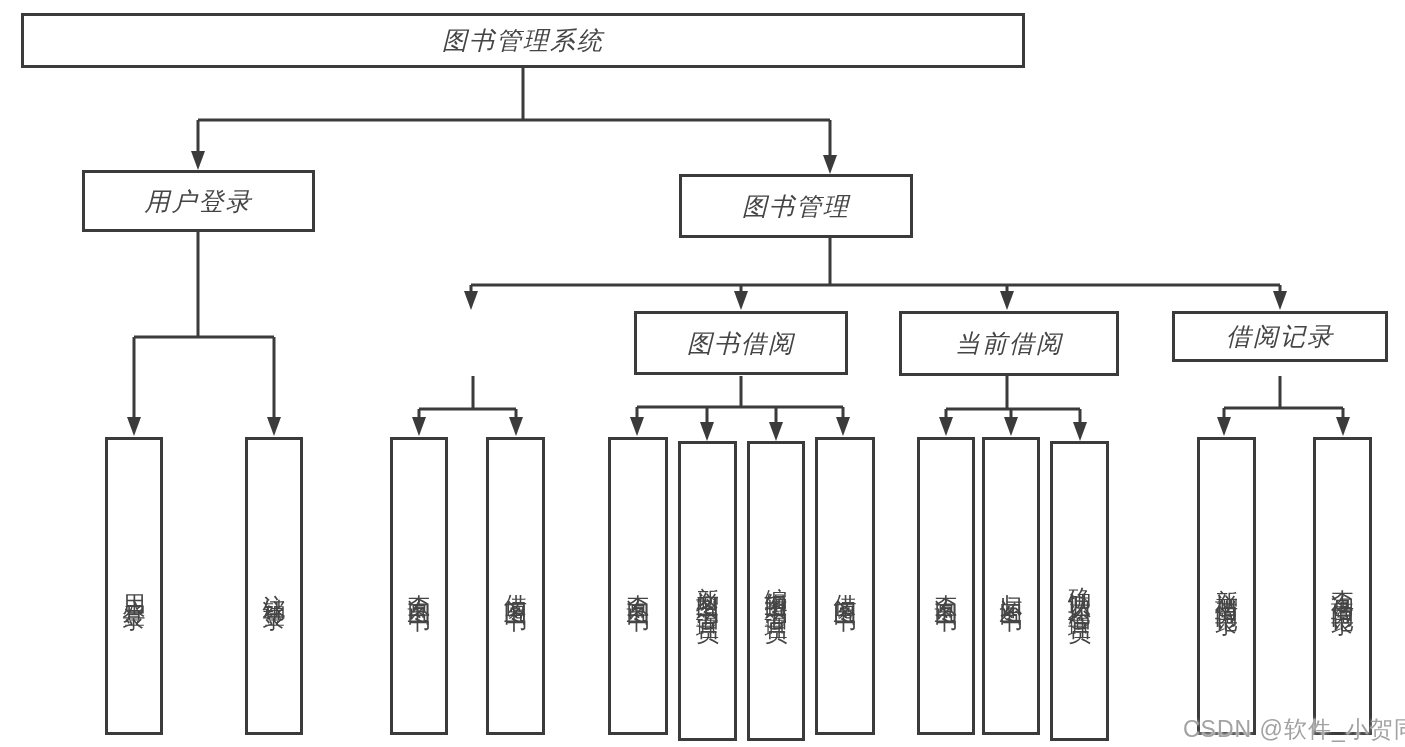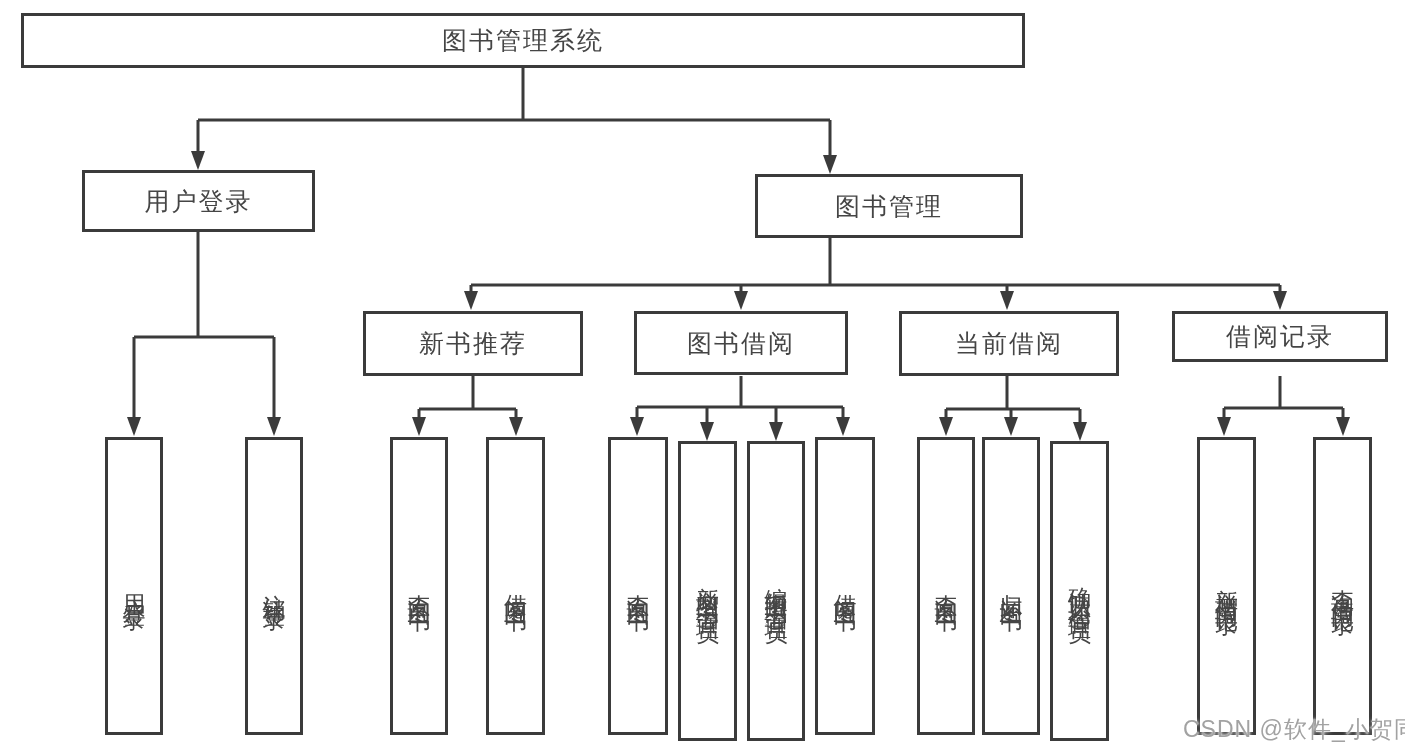--- a/index.html
+++ b/index.html
@@ -18,20 +18,21 @@
     background:#ffffff;
     display:flex;
     align-items:center;
     justify-content:center;
     color:#454545;
   }
   .box.h span{
     font-size:25px;
     letter-spacing:2px;
     white-space:nowrap;
+    font-style:italic;
   }
   .box.v span{
     writing-mode:vertical-lr;
     text-orientation:upright;
     font-size:23px;
     letter-spacing:5px;
     line-height:1;
   }
   .watermark{
     position:absolute;
@@ -88,27 +89,24 @@
     </g>
   </svg>
 
   <div class="box h" style="left:21px;top:13px;width:1004px;height:55px">
     <span>图书管理系统</span>
   </div>
 
   <div class="box h" style="left:82px;top:170px;width:233px;height:62px">
     <span>用户登录</span>
   </div>
-  <div class="box h" style="left:755px;top:174px;width:268px;height:64px">
+  <div class="box h" style="left:679px;top:174px;width:234px;height:64px">
     <span>图书管理</span>
   </div>
 
-  <div class="box h" style="left:363px;top:311px;width:220px;height:65px">
-    <span>新书推荐</span>
-  </div>
   <div class="box h" style="left:634px;top:311px;width:214px;height:64px">
     <span>图书借阅</span>
   </div>
   <div class="box h" style="left:899px;top:311px;width:220px;height:65px">
     <span>当前借阅</span>
   </div>
   <div class="box h" style="left:1172px;top:311px;width:216px;height:51px">
     <span>借阅记录</span>
   </div>
 

